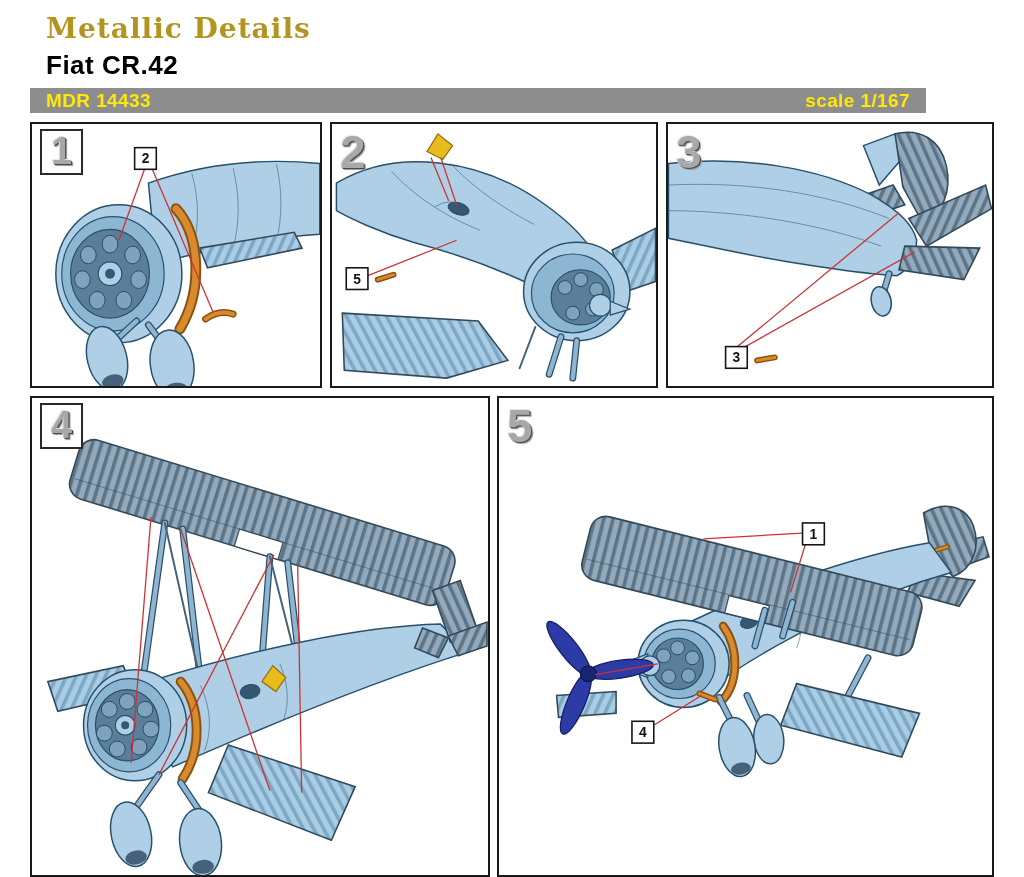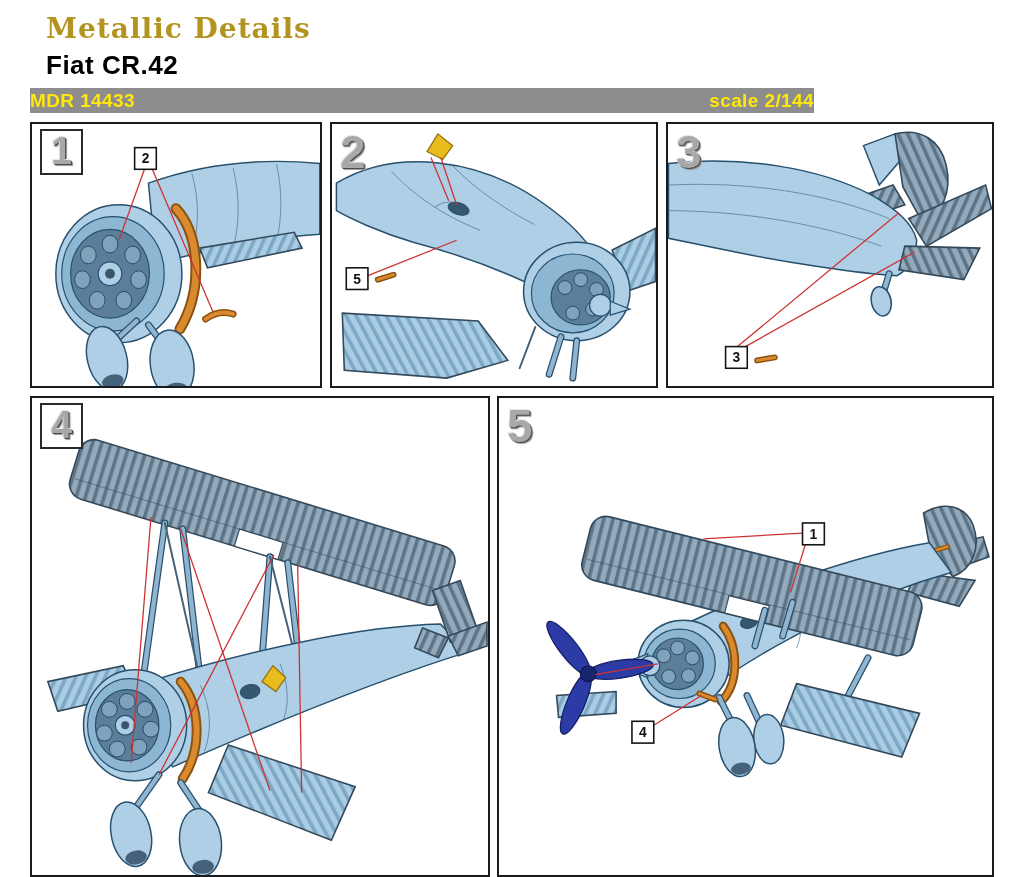--- a/index.html
+++ b/index.html
@@ -1,19 +1,19 @@
 <!DOCTYPE html>
 <html><head>
 <meta charset="utf-8">
 <style>
   html,body{margin:0;padding:0;background:#ffffff;}
   .page{position:relative;width:1024px;height:877px;background:#fff;font-family:"Liberation Sans",sans-serif;overflow:hidden;}
   .brand{position:absolute;left:46px;top:12px;font-family:"DejaVu Serif",serif;font-weight:bold;font-size:28px;color:#b2941f;letter-spacing:1px;}
   .title{position:absolute;left:46px;top:50px;font-size:26px;font-weight:bold;color:#000000;letter-spacing:.5px;}
-  .infobar{position:absolute;left:30px;top:88px;width:784px;height:25px;background:#8d8d8d;display:flex;align-items:center;justify-content:space-between;padding:0 0;box-sizing:border-box;}
+  .infobar{position:absolute;left:30px;top:88px;width:896px;height:25px;background:#8d8d8d;display:flex;align-items:center;justify-content:space-between;padding:0 16px;box-sizing:border-box;}
   .infobar span{font-size:19px;font-weight:bold;color:#ffe70c;letter-spacing:.4px;white-space:nowrap;}
   .panel{position:absolute;background:#fff;border:2px solid #1a1a1a;box-sizing:border-box;}
   #panel1{left:30px;top:122px;width:292px;height:266px;}
   #panel2{left:330px;top:122px;width:328px;height:266px;}
   #panel3{left:666px;top:122px;width:328px;height:266px;}
   #panel4{left:30px;top:396px;width:460px;height:481px;}
   #panel5{left:497px;top:396px;width:497px;height:481px;}
   .panel svg{position:absolute;left:0;top:0;width:100%;height:100%;}
   .panel-num{position:absolute;left:8px;top:5px;z-index:5;line-height:1;font-weight:bold;font-size:46px;color:#a8a8a8;
     text-shadow:-1px -1px 0 #e6e6e6,1px 1px 0 #4a4a4a,2px 2px 1px #999;}
@@ -66,21 +66,21 @@
   </defs>
 </svg>
 
 <div class="page">
 
   <div class="brand">Metallic Details</div>
   <div class="title">Fiat CR.42</div>
 
   <div class="infobar">
     <span>MDR 14433</span>
-    <span>scale 2/144</span>
+    <span>scale 1/167</span>
   </div>
 
   <div class="panel" id="panel1">
     <div class="panel-num boxed">1</div>
     <svg viewBox="0 0 292 266">
       <g>
         <path class="body" d="M118,60 C168,42 228,34 292,40 L292,112 C236,116 176,128 126,142 Z"></path>
         <path class="seam" d="M162,50 C170,78 170,108 160,136"></path>
         <path class="seam" d="M204,45 C211,73 211,102 203,130"></path>
         <path class="seam" d="M248,41 C254,67 254,94 248,120"></path>

